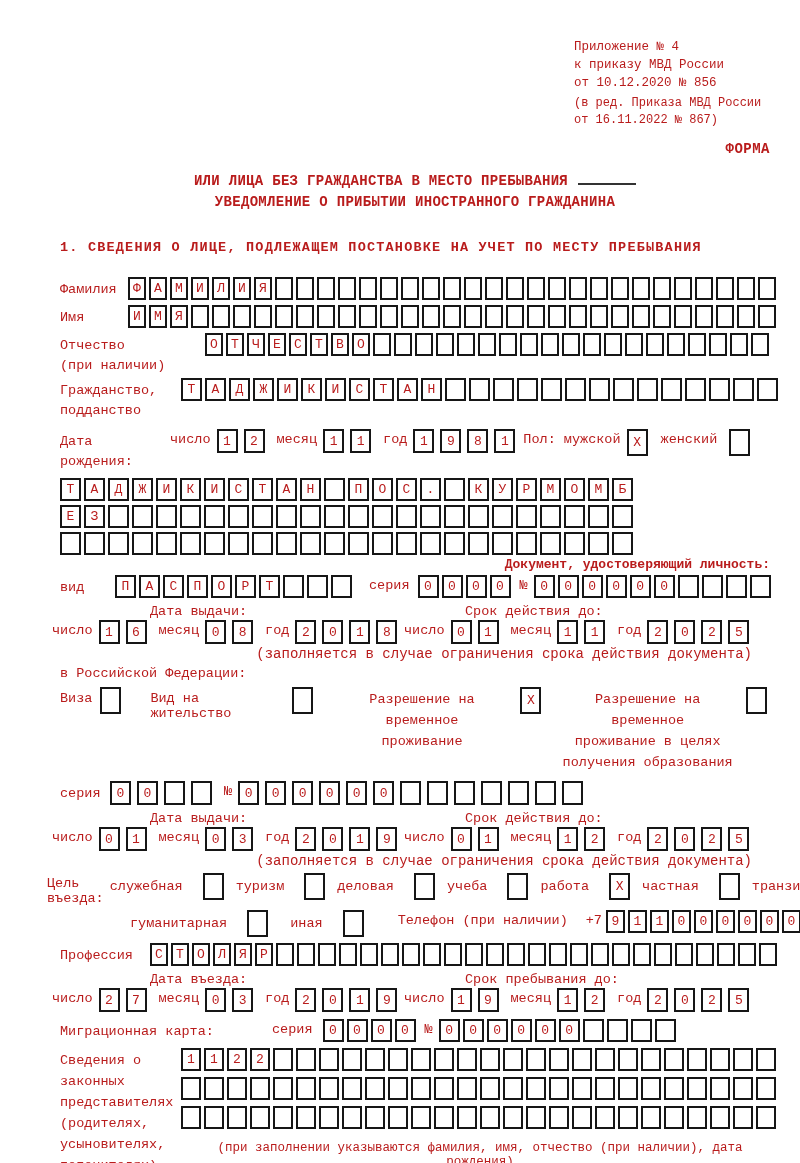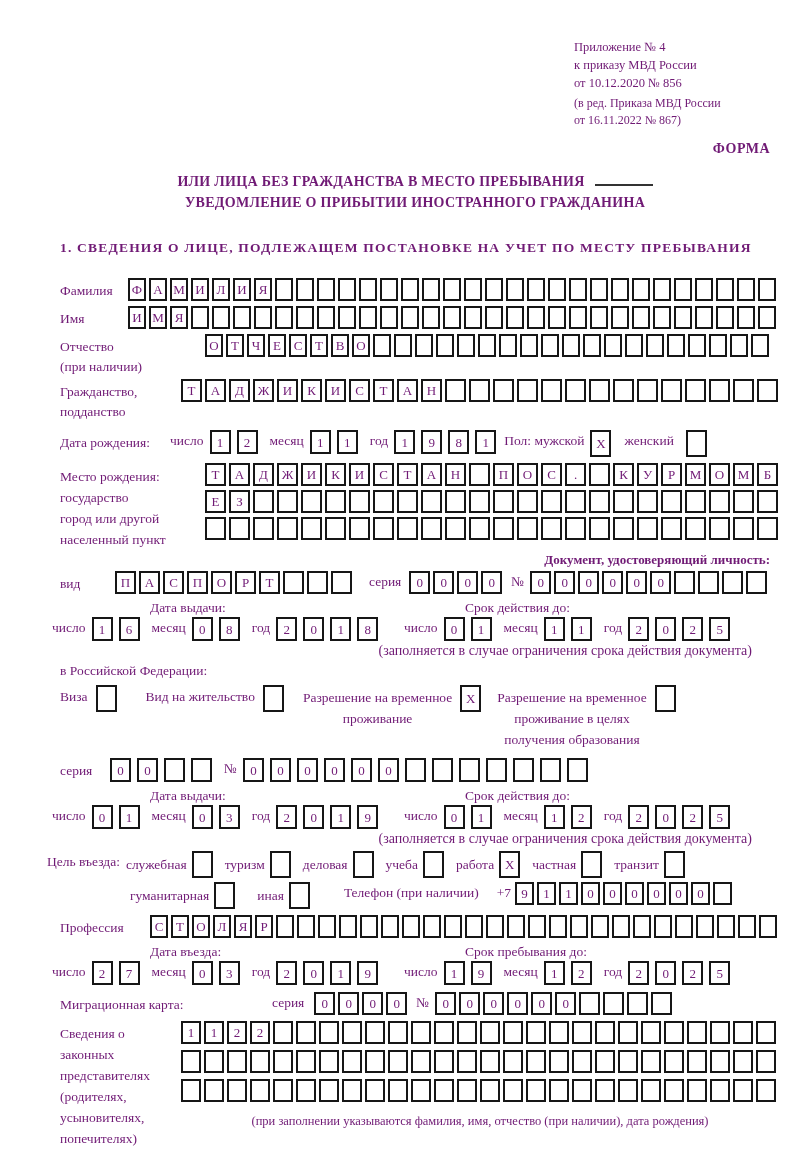--- a/index.html
+++ b/index.html
@@ -1,20 +1,20 @@
 <!DOCTYPE html>
 <html><head>
 <meta charset="utf-8">
 <style>
   html,body{margin:0;padding:0;background:#fff;}
   .page{
     width:800px;height:1163px;box-sizing:border-box;
     padding:38px 30px 0 60px;overflow:hidden;position:relative;
-    background:#fff;color:#701a75;
-    font-family:Liberation Serif, serif;
+    background:#fff;color:#b91c1c;
+    font-family:Liberation Mono, monospace;
   }
   
   .ref{width:196px;margin-left:auto;font-size:12.5px;line-height:18px;}
   .ref .amend{font-size:12px;line-height:17px;}
   .ref .amend-first{margin-top:3px;}
   .forma{text-align:right;font-weight:bold;font-size:14px;margin-top:12px;letter-spacing:.5px;}
   .title{text-align:center;font-weight:bold;font-size:14px;line-height:21px;margin-top:14px;letter-spacing:.3px;}
   .uline{display:inline-block;width:58px;border-bottom:2px solid #333;margin-left:10px;}
   .sect{font-weight:bold;font-size:13.5px;letter-spacing:1.2px;margin-top:27px;white-space:nowrap;}
 
@@ -42,21 +42,21 @@
   .subrow{display:flex;font-size:13.5px;margin-top:6px;}
   .s1{margin-left:90px;width:315px;flex:none;}
   .footnote{font-size:14px;text-align:right;padding-right:18px;margin-top:2px;}
   .center-b{text-align:right;font-weight:bold;font-size:13px;margin-top:2px;}
   .introline{font-size:13.5px;margin-top:7px;}
 
   .opt{display:inline-flex;align-items:flex-start;gap:8px;}
   .olabel{padding-top:4px;}
   .olines{display:inline-block;text-align:center;line-height:21px;padding-top:2px;}
   .visarow{margin-top:6px;}
-  .purpose .opt{gap:5px;margin-right:9px;align-items:center;}
+  .purpose .opt{gap:20px;margin-right:9px;align-items:center;}
   .plabel{padding-top:3px;margin-right:6px;}
 
   .reps{margin-top:6px;}
   .reps-label{width:121px;flex:none;line-height:21px;padding-top:2px;}
   .reps-right .boxes{margin-bottom:6px;}
   .reps-note{font-size:12.5px;text-align:center;margin-top:12px;}
 </style>
 </head>
 <body>
 
@@ -245,26 +245,20 @@
     <span class="boxes check">
         <span class="cell">X</span>
       </span>
     <span class="dl" style="padding-left:10px">женский</span>
     <span class="boxes check" style="margin-left:6px">
         <span class="cell"></span>
       </span>
   </div>
 
   <div class="frow" style="margin-top:6px">
-    <span class="lab lw145" style="line-height:21px">
-      <div>Место рождения:</div>
-      <div>государство</div>
-      <div>город или другой</div>
-      <div>населенный пункт</div>
-    </span>
     <span>
       <div class="boxes wide brow">
           <span class="cell">Т</span>
           <span class="cell">А</span>
           <span class="cell">Д</span>
           <span class="cell">Ж</span>
           <span class="cell">И</span>
           <span class="cell">К</span>
           <span class="cell">И</span>
           <span class="cell">С</span>

